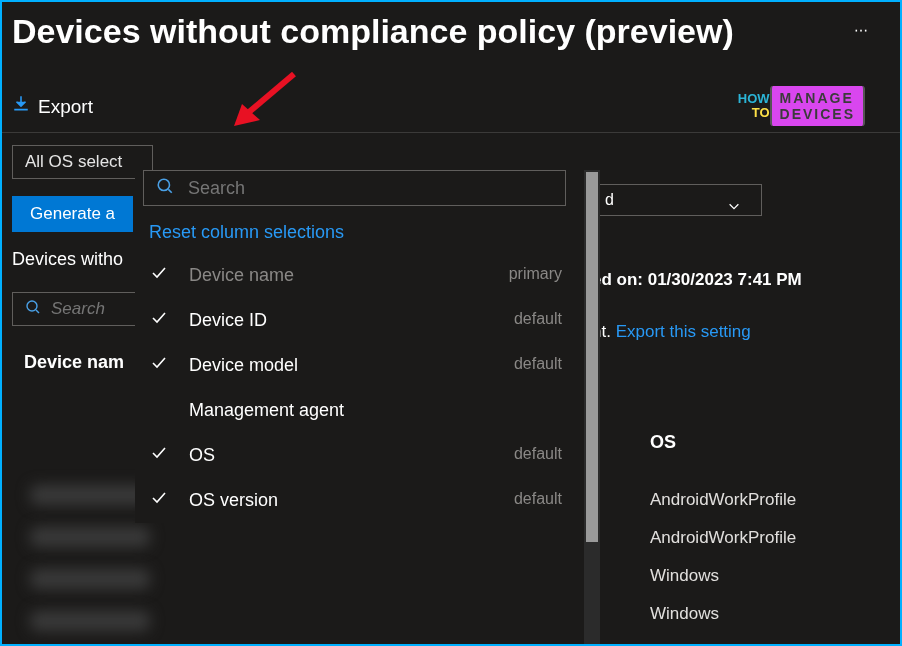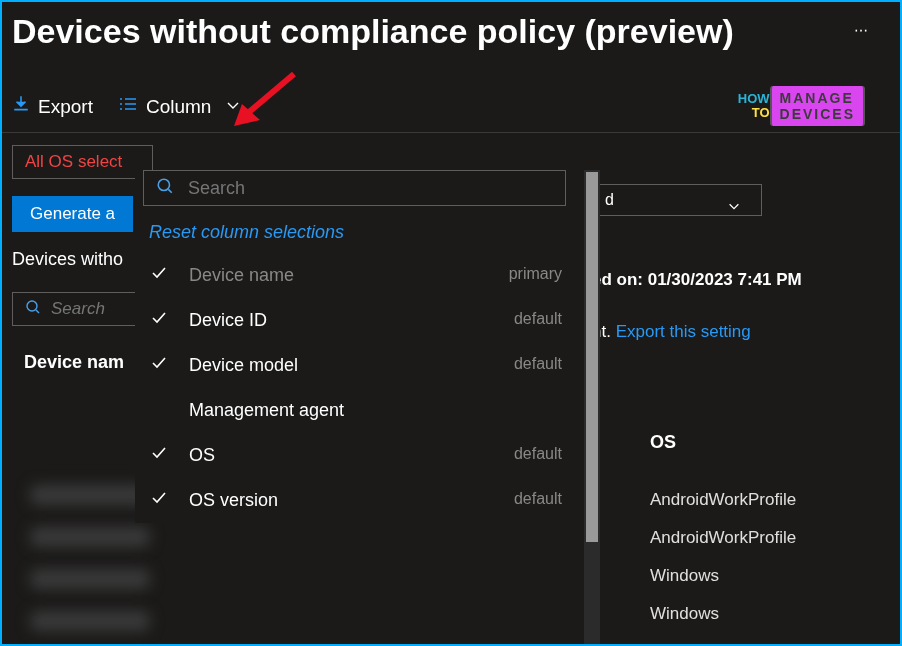--- a/index.html
+++ b/index.html
@@ -82,21 +82,21 @@
     }
     .filters-row {
       padding: 12px 10px;
       display: flex;
       gap: 12px;
     }
     .dropdown {
       border: 1px solid #605e5c;
       padding: 6px 30px 6px 12px;
       font-size: 17px;
-      color: #ef4444;
+      color: #e5e5e5;
       background: #1b1a19;
       position: relative;
       min-width: 140px;
     }
     .generate-btn {
       margin: 5px 10px;
       background: #0078d4;
       color: #ffffff;
       border: none;
       padding: 8px 18px;
@@ -178,21 +178,20 @@
       color: #a19f9d;
       font-size: 18px;
       outline: none;
       width: 100%;
     }
     .reset-link {
       color: #2899f5;
       font-size: 18px;
       padding: 16px 14px 10px 14px;
       cursor: pointer;
-      font-style: italic;
     }
     .column-item {
       display: flex;
       padding: 12px 14px;
       gap: 20px;
       cursor: pointer;
     }
     .column-check {
       width: 20px;
       display: flex;
@@ -304,33 +303,20 @@
 
 <div class="toolbar">
   <button class="toolbar-btn">
     <span class="icon">
       <svg width="18" height="18" viewBox="0 0 16 16">
           <path fill="currentColor" d="M8 1v8.5M4 6l4 4 4-4M2 13h12" stroke="currentColor" stroke-width="1.4"></path>
         </svg>
     </span>
     <span>Export</span>
   </button>
-  <button class="toolbar-btn">
-    <span class="icon">
-      <svg width="20" height="18" viewBox="0 0 20 16">
-          <path stroke="currentColor" stroke-width="1.6" d="M2 3h2M2 8h2M2 13h2M7 3h11M7 8h11M7 13h11"></path>
-        </svg>
-    </span>
-    <span>Column</span>
-    <span style="margin-left:6px;">
-      <svg width="16" height="16" viewBox="0 0 16 16">
-          <path d="M3 6l5 5 5-5" stroke="#ffffff" stroke-width="1.4" fill="none"></path>
-        </svg>
-    </span>
-  </button>
 </div>
 
 
 <div class="filters-row">
   <div class="dropdown">
     <span>All OS select</span>
   </div>
 </div>
 
 

